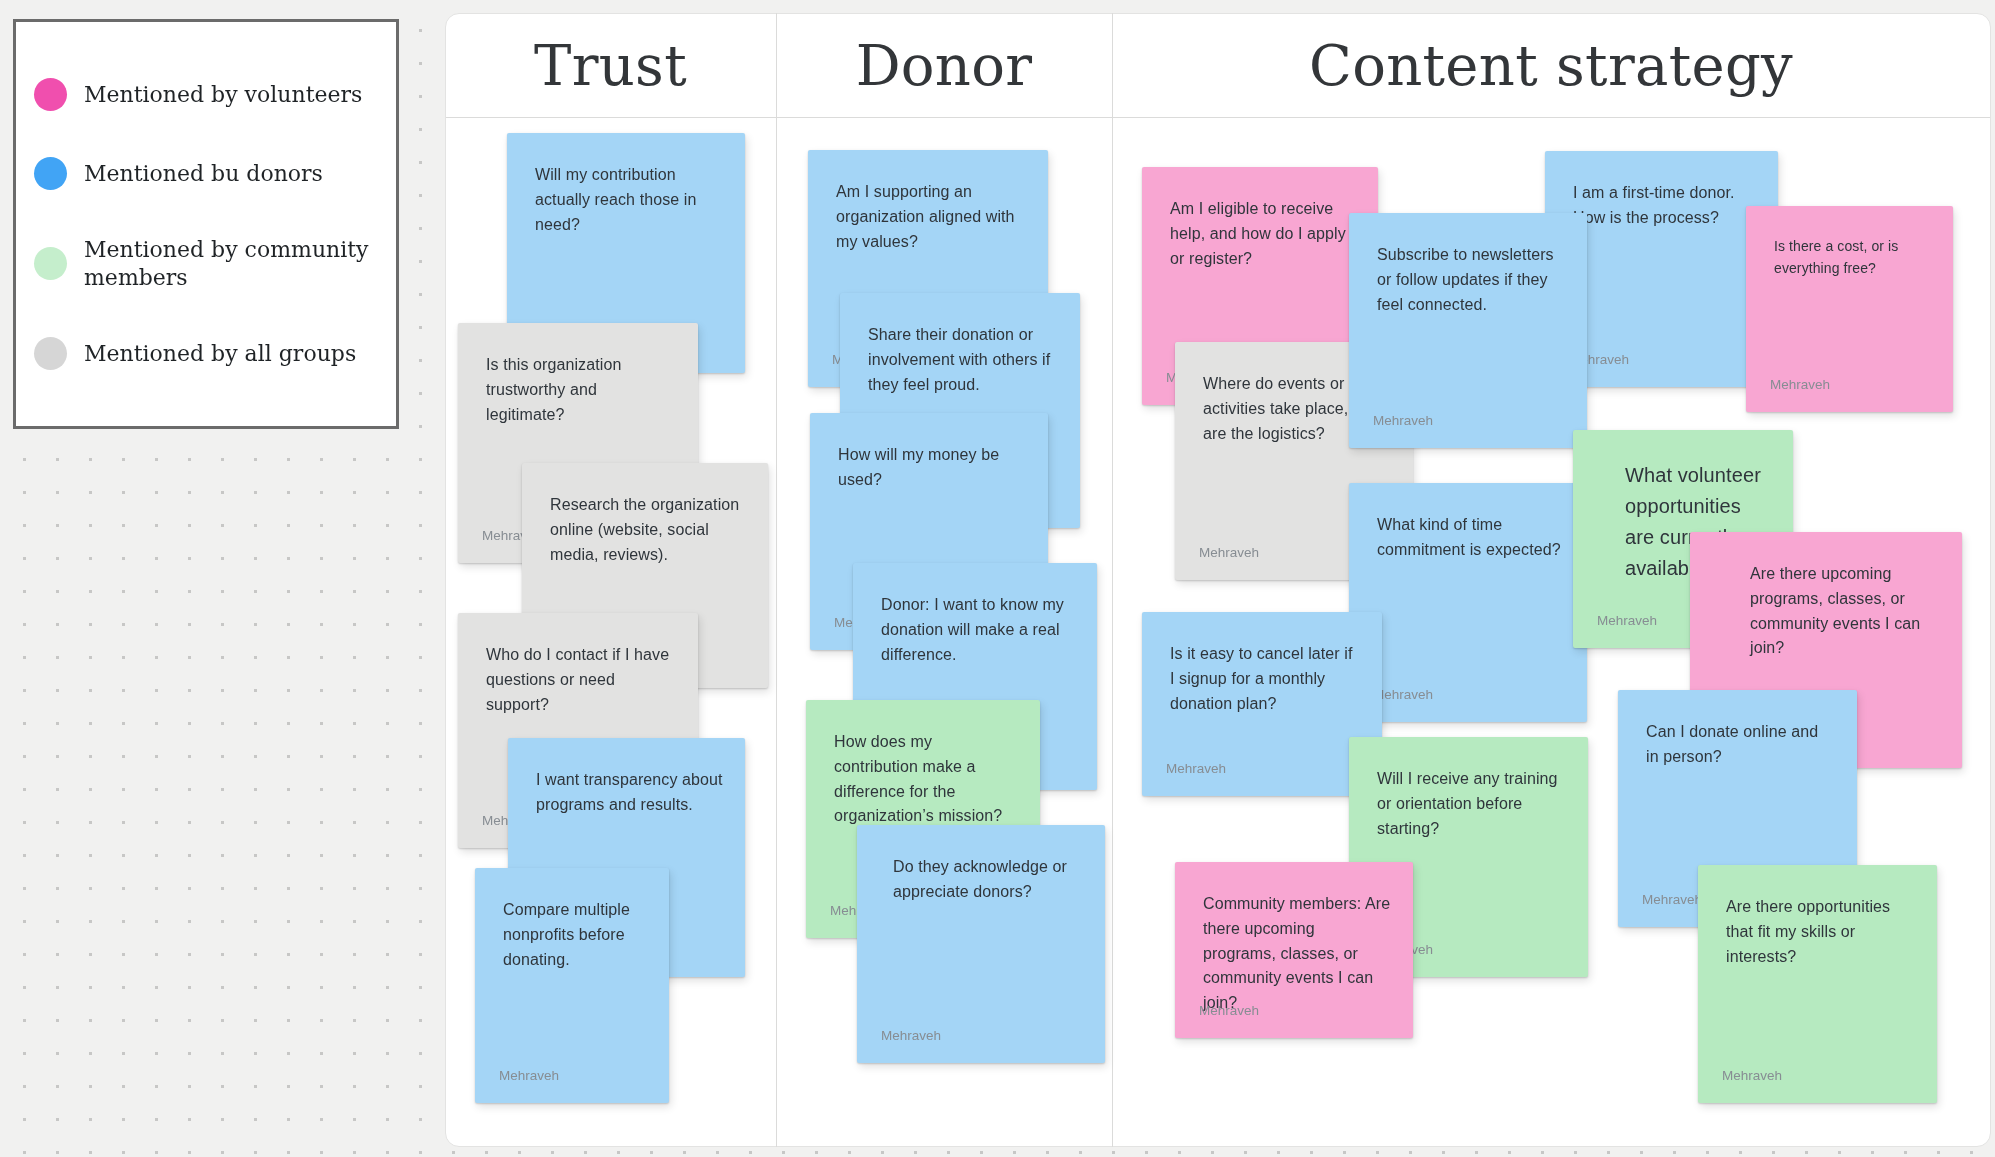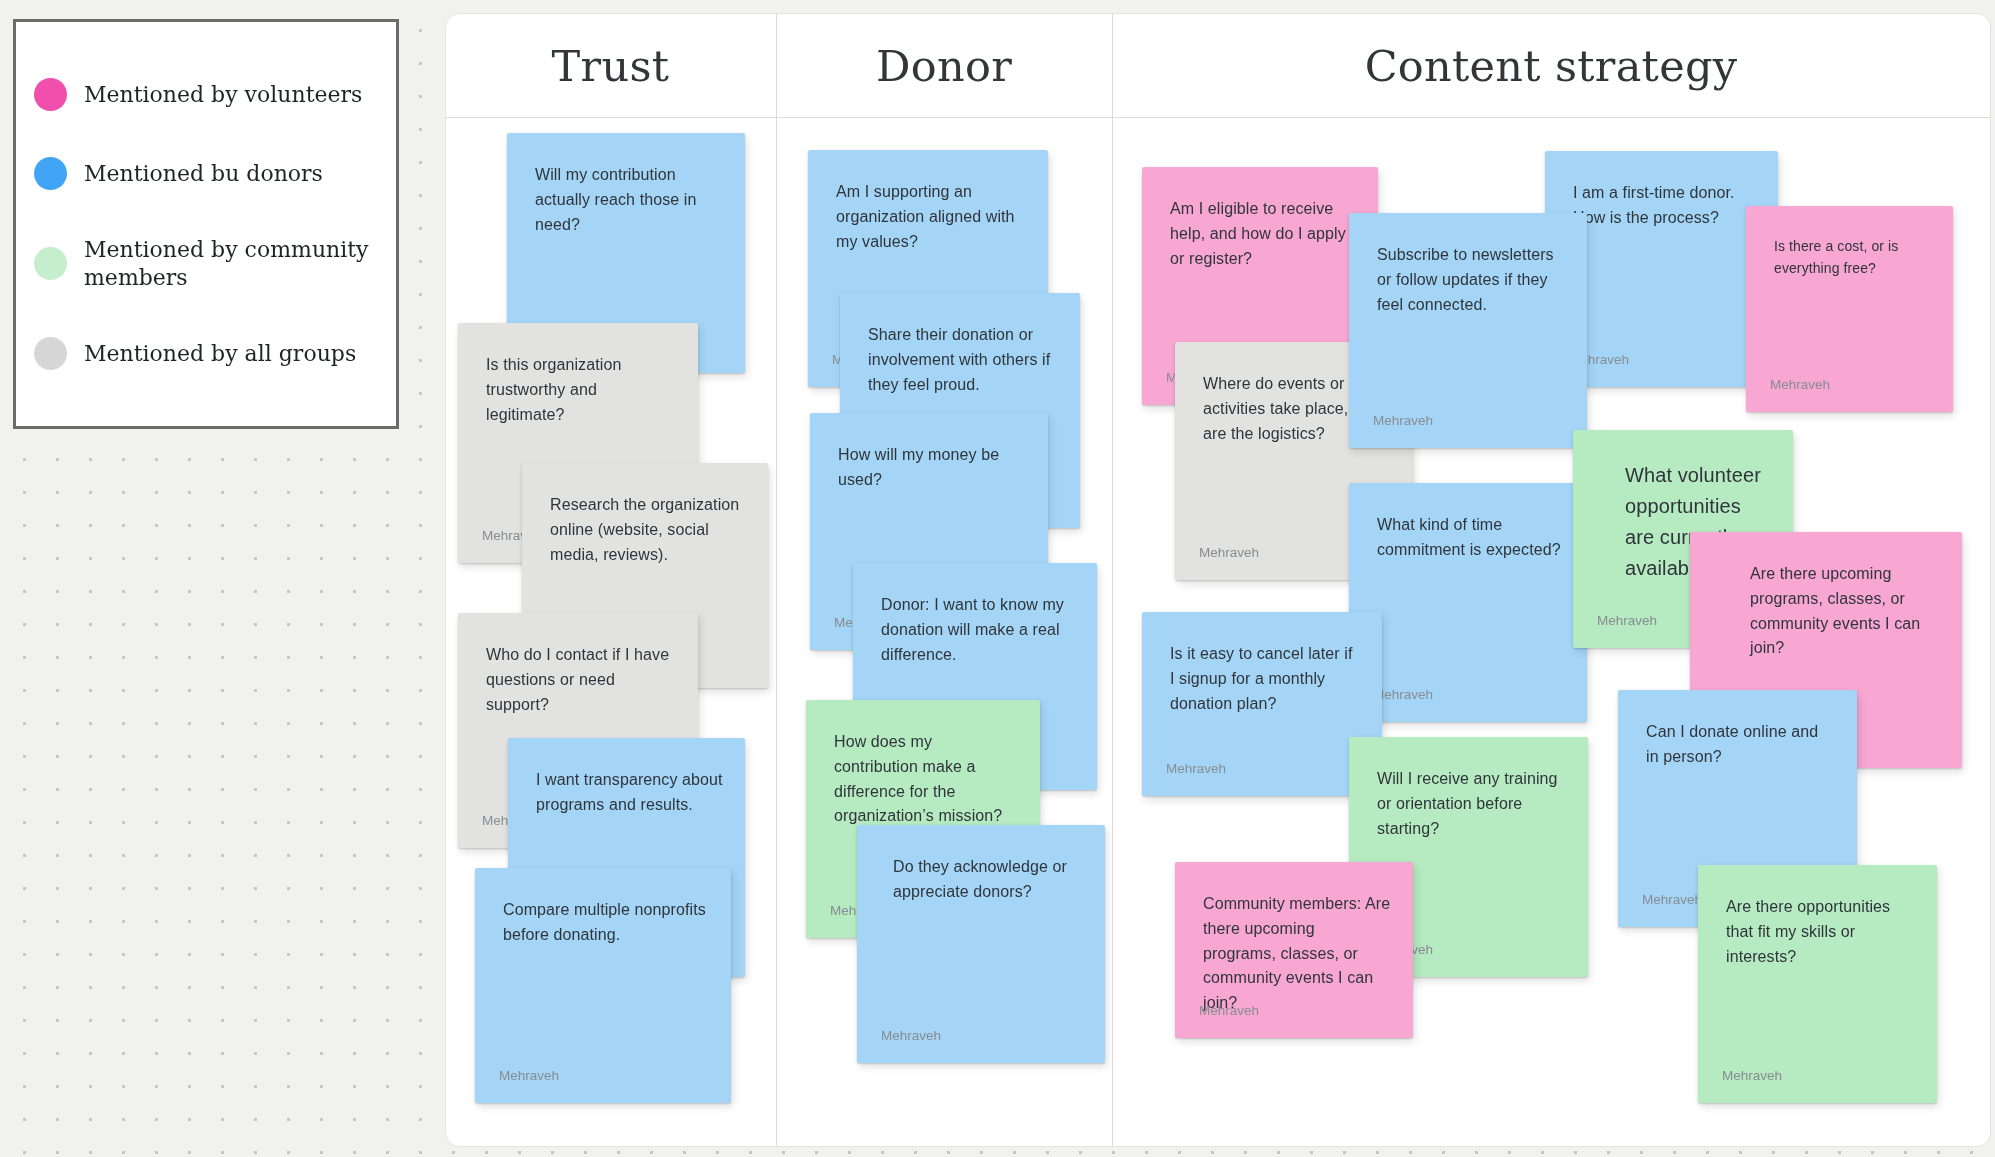--- a/index.html
+++ b/index.html
@@ -17,21 +17,21 @@
     background:#FFFFFF; border:1px solid #E3E3E2; border-radius:14px;
     box-sizing:border-box;
   }
   .vline{position:absolute; top:13px; height:1134px; width:1px; background:#DBDBDA;}
   #vline-1{left:776px;} #vline-2{left:1112px;}
   .hline{position:absolute; top:117px; left:446px; width:1544px; height:1px; background:#DBDBDA;}
   .col-header{
     position:absolute; top:14px; height:103px;
     display:flex; align-items:center; justify-content:center;
     font-family:"DejaVu Serif","Liberation Serif",serif;
-    font-size:43px; font-weight:500; color:#333639; letter-spacing:.3px;
+    font-size:56px; font-weight:500; color:#333639; letter-spacing:.3px;
   }
   #h-trust{left:445px; width:331px;}
   #h-impact{left:776px; width:336px;}
   #h-content{left:1112px; width:878px;}
   
   .note{
     position:absolute; border-radius:2px;
     box-shadow:0 1px 2px rgba(0,0,0,.18), 2px 4px 9px rgba(0,0,0,.12);
   }
   .note-text{
@@ -87,21 +87,21 @@
 
   </div>
       <div class="note" style="left: 458px; top: 613px; width: 240px; height: 235px; z-index: 4; background: rgb(226, 226, 225);">
     <div class="note-text">Who do I contact if I have questions or need support?</div>
     <div class="note-author">Mehraveh</div>
   </div>
       <div class="note" style="left: 508px; top: 738px; width: 237px; height: 239px; z-index: 5; background: rgb(164, 213, 246);">
     <div class="note-text">I want transparency about programs and results.</div>
 
   </div>
-      <div class="note" style="left: 475px; top: 868px; width: 256px; height: 235px; z-index: 6; background: rgb(164, 213, 246);">
+      <div class="note" style="left: 475px; top: 868px; width: 194px; height: 235px; z-index: 6; background: rgb(164, 213, 246);">
     <div class="note-text">Compare multiple nonprofits before donating.</div>
     <div class="note-author">Mehraveh</div>
   </div>
       <div class="note" style="left: 808px; top: 150px; width: 240px; height: 237px; z-index: 1; background: rgb(164, 213, 246);">
     <div class="note-text">Am I supporting an organization aligned with my values?</div>
     <div class="note-author">Mehraveh</div>
   </div>
       <div class="note" style="left: 840px; top: 293px; width: 240px; height: 235px; z-index: 2; background: rgb(164, 213, 246);">
     <div class="note-text">Share their donation or involvement with others if they feel proud.</div>
 

